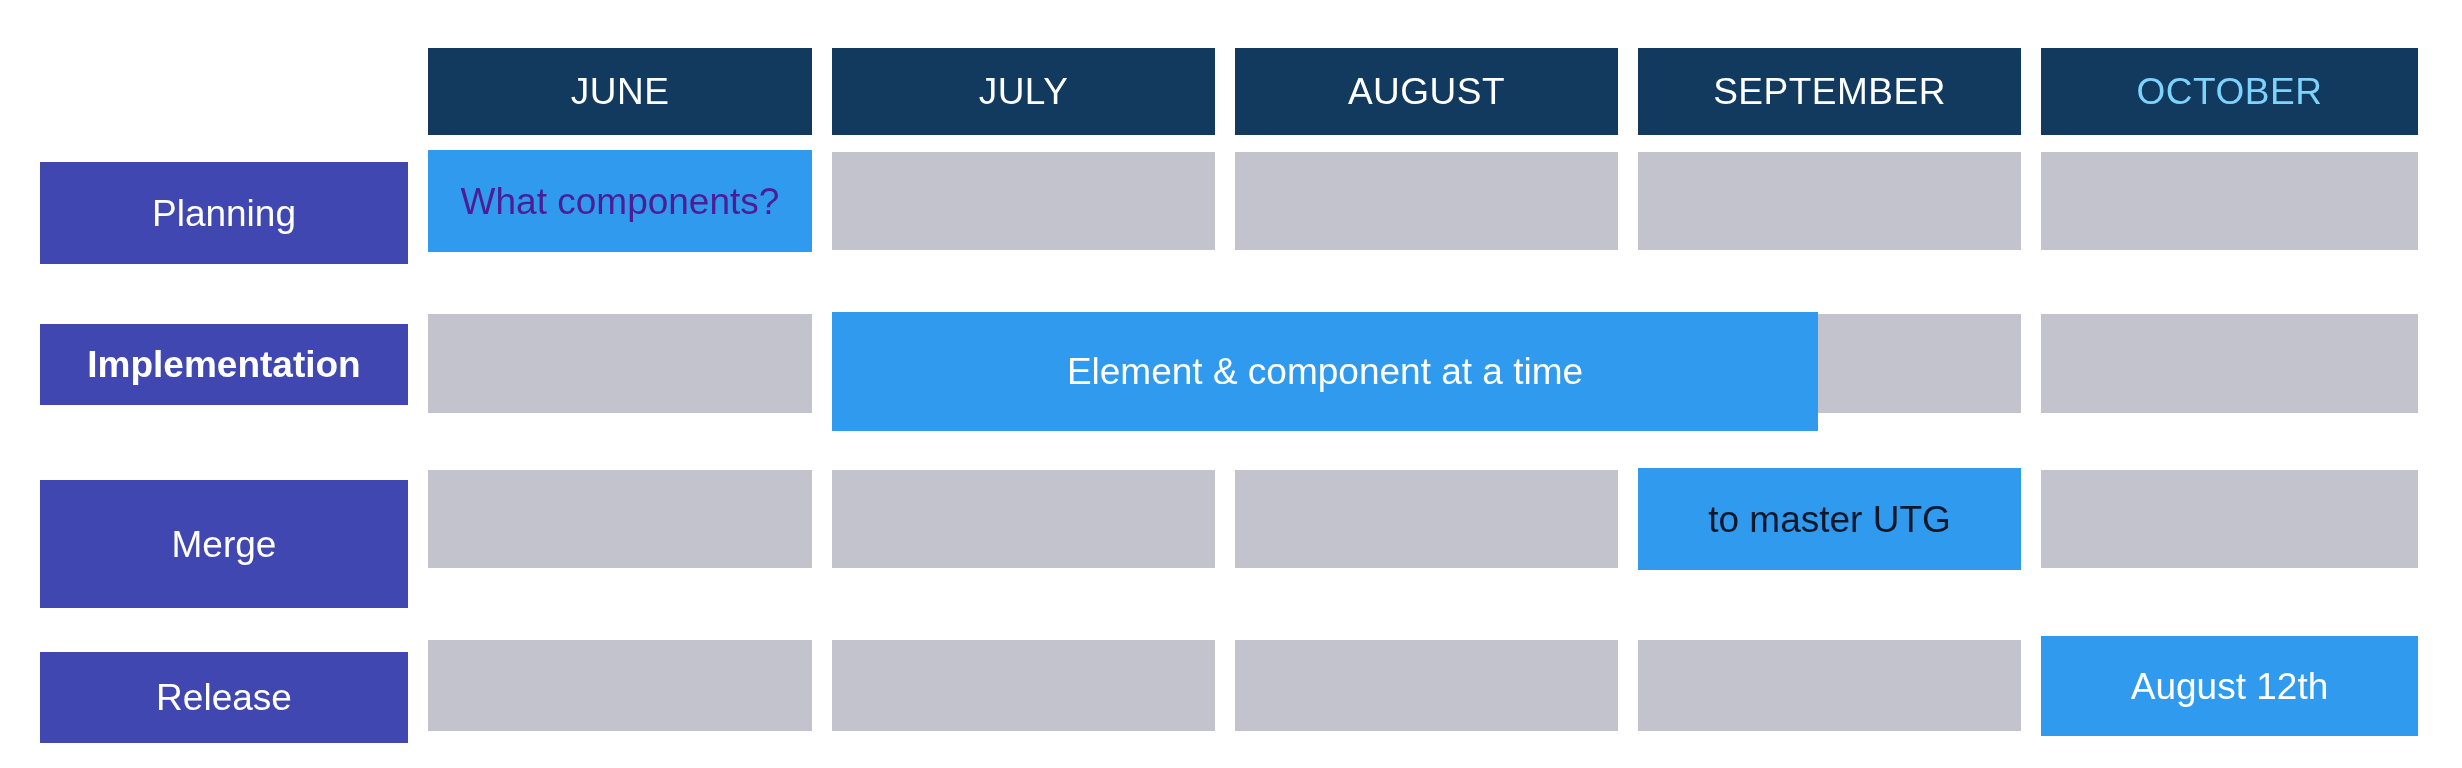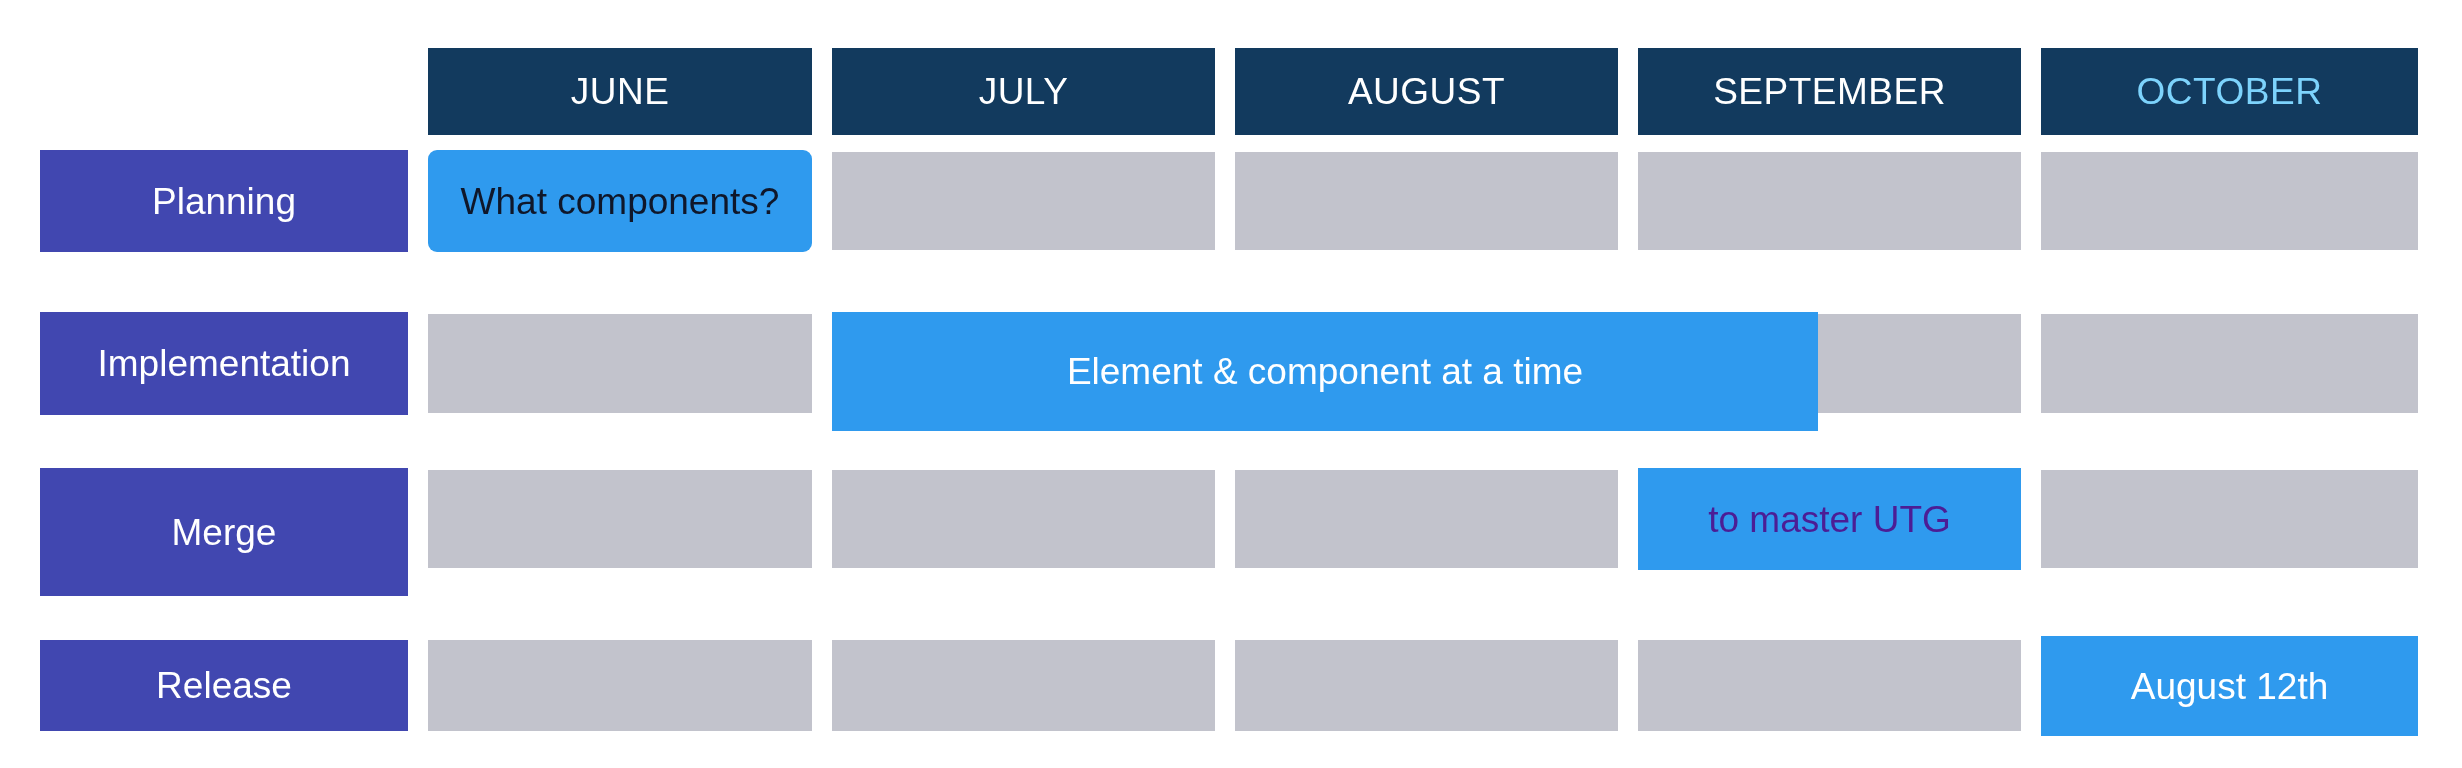--- a/index.html
+++ b/index.html
@@ -44,20 +44,21 @@
     left: 40px;
     width: 368px;
     background: var(--lbl, #4147b0);
     color: #ffffff;
     display: flex;
     align-items: center;
     justify-content: center;
     font-size: 37px;
     line-height: 1;
     white-space: nowrap;
+    margin-top: 12px;
   }
 
   
   .slot {
     position: absolute;
     background: var(--empty, #c2c3cc);
   }
 
   
   .bar {
@@ -89,44 +90,44 @@
   </div>
 
   <div class="row-band">
     <div class="row-label" style="top: 150px; height: 102px; --lbl: #4147b0; color: rgb(255, 255, 255);">Planning</div>
 
     <div class="slot" style="left: 832px; top: 152px; width: 383px; height: 98px; --empty: #c2c3cc;"></div>
     <div class="slot" style="left: 1235px; top: 152px; width: 383px; height: 98px; --empty: #c2c3cc;"></div>
     <div class="slot" style="left: 1638px; top: 152px; width: 383px; height: 98px; --empty: #c2c3cc;"></div>
     <div class="slot" style="left: 2041px; top: 152px; width: 377px; height: 98px; --empty: #c2c3cc;"></div>
 
-    <div class="bar" style="left: 428px; top: 150px; width: 384px; height: 102px; --bar: #2f9aee; color: #0f172a; border-radius: 9px;">What components?</div>
+    <div class="bar" style="left: 428px; top: 150px; width: 384px; height: 102px; --bar: #2f9aee; color: #4c1d95;">What components?</div>
   </div>
 
   <div class="row-band">
-    <div class="row-label" style="top: 312px; height: 103px; --lbl: #4147b0; color: rgb(255, 255, 255);">Implementation</div>
+    <div class="row-label" style="top: 312px; height: 81px; --lbl: #4147b0; color: rgb(255, 255, 255); font-weight: bold;">Implementation</div>
 
     <div class="slot" style="left: 428px; top: 314px; width: 384px; height: 99px; --empty: #c2c3cc;"></div>
     <div class="slot" style="left: 832px; top: 314px; width: 383px; height: 99px; --empty: #c2c3cc;"></div>
     <div class="slot" style="left: 1235px; top: 314px; width: 383px; height: 99px; --empty: #c2c3cc;"></div>
     <div class="slot" style="left: 1638px; top: 314px; width: 383px; height: 99px; --empty: #c2c3cc;"></div>
     <div class="slot" style="left: 2041px; top: 314px; width: 377px; height: 99px; --empty: #c2c3cc;"></div>
 
     <div class="bar" style="left: 832px; top: 312px; width: 986px; height: 119px; --bar: #2f9aee; color: rgb(255, 255, 255);">Element &amp; component at a time</div>
   </div>
 
   <div class="row-band">
     <div class="row-label" style="top: 468px; height: 128px; --lbl: #4147b0; color: rgb(255, 255, 255);">Merge</div>
 
     <div class="slot" style="left: 428px; top: 470px; width: 384px; height: 98px; --empty: #c2c3cc;"></div>
     <div class="slot" style="left: 832px; top: 470px; width: 383px; height: 98px; --empty: #c2c3cc;"></div>
     <div class="slot" style="left: 1235px; top: 470px; width: 383px; height: 98px; --empty: #c2c3cc;"></div>
     <div class="slot" style="left: 2041px; top: 470px; width: 377px; height: 98px; --empty: #c2c3cc;"></div>
 
-    <div class="bar" style="left: 1638px; top: 468px; width: 383px; height: 102px; --bar: #2f9aee; color: #4c1d95;">to master UTG</div>
+    <div class="bar" style="left: 1638px; top: 468px; width: 383px; height: 102px; --bar: #2f9aee; color: #0f172a;">to master UTG</div>
   </div>
 
   <div class="row-band">
     <div class="row-label" style="top: 640px; height: 91px; --lbl: #4147b0; color: rgb(255, 255, 255);">Release</div>
 
     <div class="slot" style="left: 428px; top: 640px; width: 384px; height: 91px; --empty: #c2c3cc;"></div>
     <div class="slot" style="left: 832px; top: 640px; width: 383px; height: 91px; --empty: #c2c3cc;"></div>
     <div class="slot" style="left: 1235px; top: 640px; width: 383px; height: 91px; --empty: #c2c3cc;"></div>
     <div class="slot" style="left: 1638px; top: 640px; width: 383px; height: 91px; --empty: #c2c3cc;"></div>
 

